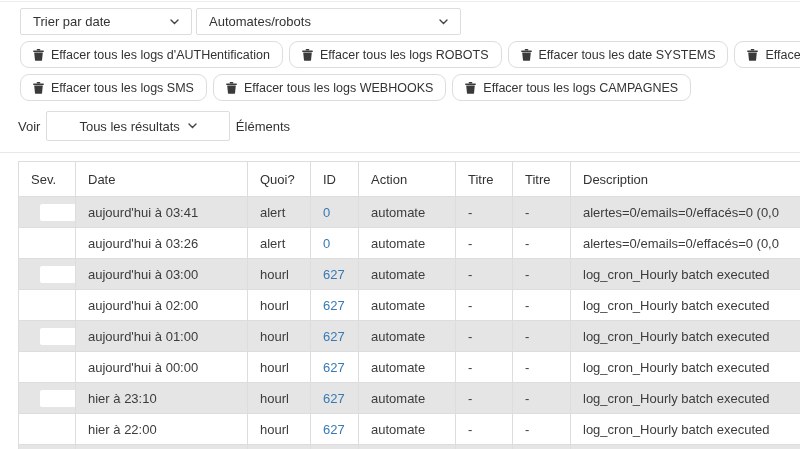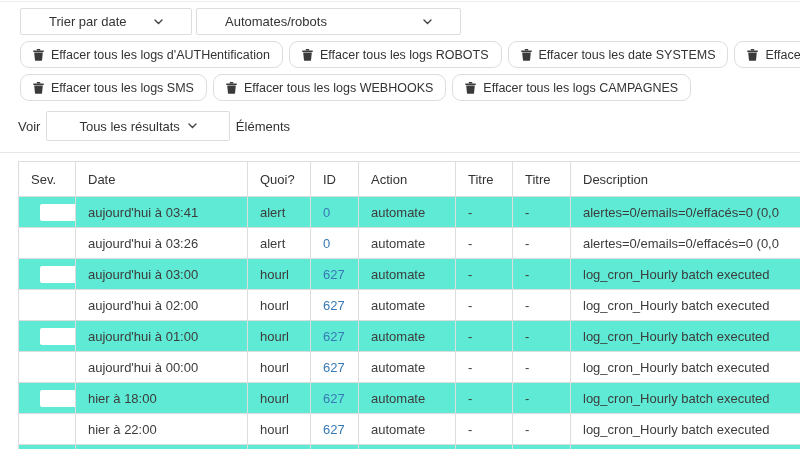--- a/index.html
+++ b/index.html
@@ -8,21 +8,21 @@
     position:relative; overflow:hidden; background:#fff;
     font-family:"Liberation Sans", sans-serif; color:#3b3b3b;
   }
   .hairline-top { position:absolute; top:1px; left:0; width:100%; border-top:1px solid #ededed; }
 
   .controls { position:absolute; left:20px; top:8px; width:1100px; }
   .select-row { display:flex; gap:4px; }
   .sel {
     display:inline-flex; align-items:center; height:27px;
     border:1px solid #ddd; border-radius:2px; background:#fff;
-    padding:0 28px; font-size:13px; color:#333; cursor:pointer; white-space:nowrap;
+    padding:0 12px; font-size:13px; color:#333; cursor:pointer; white-space:nowrap;
   }
   .sel.spread { justify-content:space-between; }
   .sel .chev { margin-left:8px; display:inline-flex; }
   .sel1 { width:172px; }
   .sel2 { width:265px; }
 
   .btn-row { display:flex; gap:6px; margin-top:6px; }
   .btn {
     display:inline-flex; align-items:center; gap:7px; height:27px;
     border:1px solid #ddd; border-radius:9px; background:#fff;
@@ -33,21 +33,21 @@
 
   .results-bar { position:absolute; left:18px; top:111px; display:flex; align-items:center; gap:6px; font-size:13px; color:#333; }
   .results-bar .sel { height:30px; padding:0 32px; }
 
   .divider { position:absolute; top:152px; left:0; width:100%; border-top:1px solid #e7e7e7; }
 
   table { position:absolute; left:18px; top:161px; width:990px; border-collapse:collapse; table-layout:fixed; background:#fff; }
   th, td { border:1px solid #ddd; font-size:13px; font-weight:400; text-align:left; padding:0 0 0 12px; white-space:nowrap; overflow:hidden; }
   th { height:35px; color:#333; }
   td { height:31px; color:#3c3c3c; }
-  tr.odd td { background:#5eead4; }
+  tr.odd td { background:#e5e5e5; }
   td.id-cell a { color:#3879b5; text-decoration:none; cursor:pointer; }
   .sev-badge { display:block; width:46px; height:17px; background:#fff; border-radius:2px; margin-left:9px; }
   tr.sliver td { height:8px; }
 </style>
 </head>
 <body>
 
 <div class="hairline-top"></div>
 
 <div class="controls">
@@ -253,21 +253,21 @@
     <td class="id-cell"><a>627</a></td>
     <td>automate</td>
     <td>-</td>
     <td>-</td>
     <td>log_cron_Hourly batch executed</td>
   </tr>
       <tr class="odd">
     <td>
           <span class="sev-badge"></span>
         </td>
-    <td>hier à 18:00</td>
+    <td>hier à 23:10</td>
     <td>hourl</td>
     <td class="id-cell"><a>627</a></td>
     <td>automate</td>
     <td>-</td>
     <td>-</td>
     <td>log_cron_Hourly batch executed</td>
   </tr>
       <tr>
     <td>
           <span class="sev-badge"></span>

